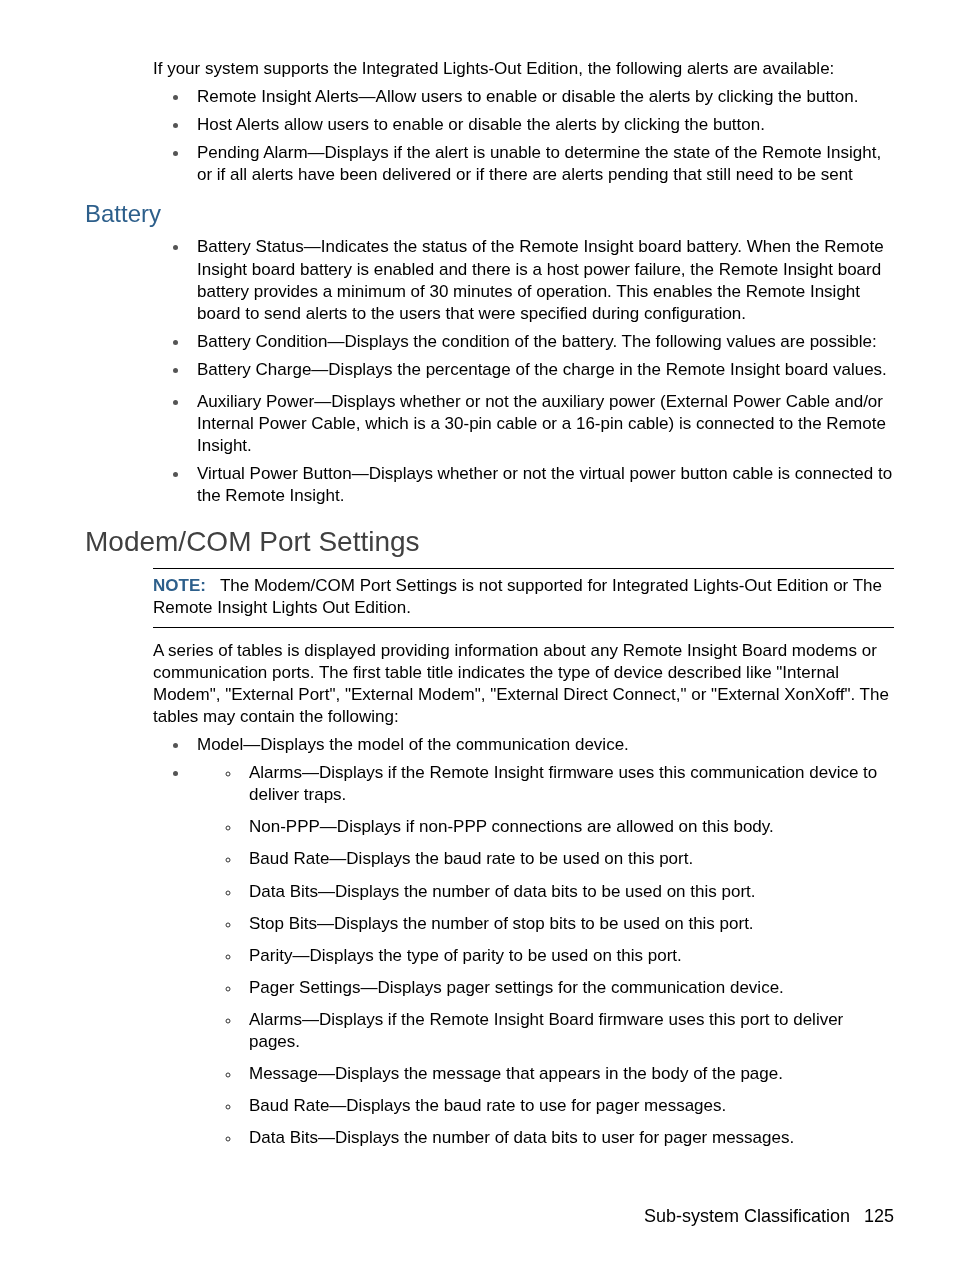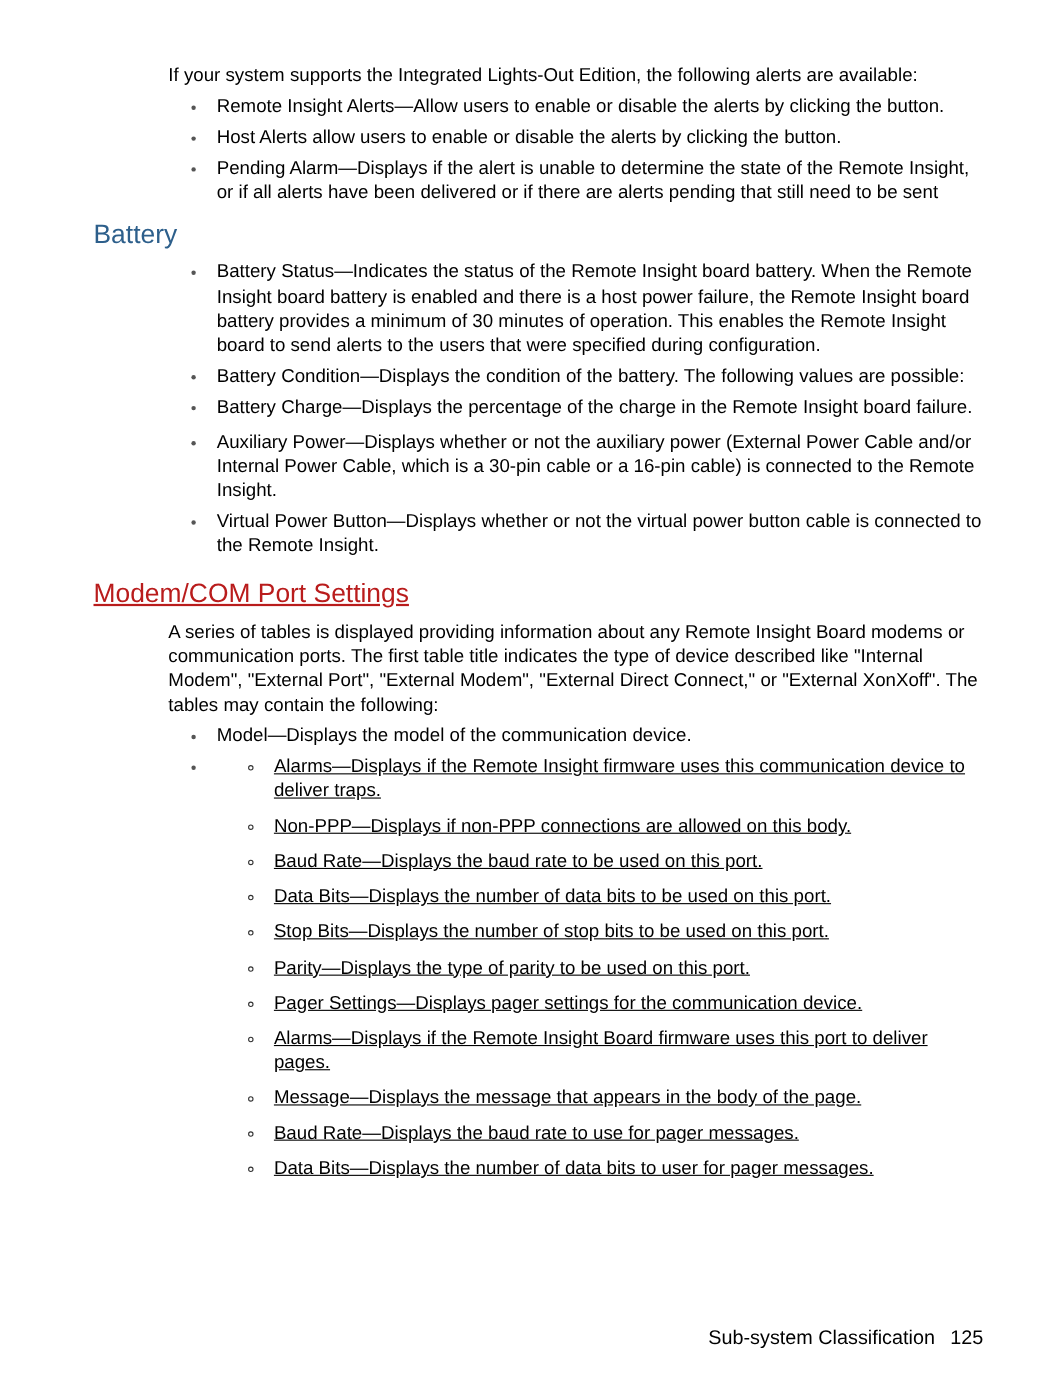--- a/index.html
+++ b/index.html
@@ -41,38 +41,36 @@
     font-size: 15px;
   }
   ul.circle {
     list-style: circle;
     padding-left: 44px;
     margin: 6px 0 6px 0;
   }
   ul.circle > li {
     padding-left: 8px;
     margin-bottom: 10px;
-    text-decoration: underline;
   }
   ul.circle > li::marker {
     color: #333;
     font-size: 13px;
   }
   .h3 {
     font-size: 24px;
     color: #2d5f8b;
     margin: 14px 0 8px 0;
     font-weight: normal;
   }
   .h2 {
-    font-size: 24px;
-    color: #b91c1c;
+    font-size: 28px;
+    color: #404040;
     margin: 18px 0 10px 0;
     font-weight: normal;
-    text-decoration: underline;
   }
   .note-block {
     border-top: 1px solid #000;
     border-bottom: 1px solid #000;
     padding: 6px 0 8px 0;
     margin: 6px 0 12px 0;
   }
   .note-label {
     font-weight: bold;
     color: #2d5f8b;
@@ -100,33 +98,36 @@
       <li>Host Alerts allow users to enable or disable the alerts by clicking the button.</li>
       <li>Pending Alarm—Displays if the alert is unable to determine the state of the Remote Insight, or if all alerts have been delivered or if there are alerts pending that still need to be sent</li>
     </ul>
   </div>
 
   <div class="h3">Battery</div>
   <div class="body-text">
     <ul class="bullet">
       <li>Battery Status—Indicates the status of the Remote Insight board battery. When the Remote Insight board battery is enabled and there is a host power failure, the Remote Insight board battery provides a minimum of 30 minutes of operation. This enables the Remote Insight board to send alerts to the users that were specified during configuration.</li>
       <li>Battery Condition—Displays the condition of the battery. The following values are possible:</li>
-      <li>Battery Charge—Displays the percentage of the charge in the Remote Insight board failure.</li>
+      <li>Battery Charge—Displays the percentage of the charge in the Remote Insight board values.</li>
     </ul>
   </div>
 
   <div class="body-text">
     <ul class="bullet">
       <li>Auxiliary Power—Displays whether or not the auxiliary power  (External Power Cable and/or Internal Power Cable, which is a 30-pin cable or a 16-pin cable) is connected to the Remote Insight.</li>
       <li>Virtual Power Button—Displays whether or not the virtual power button cable is connected to the Remote Insight.</li>
     </ul>
   </div>
 
   <div class="h2">Modem/COM Port Settings</div>
   <div class="body-text">
+    <div class="note-block">
+      <span class="note-label">NOTE:</span><span>The Modem/COM Port Settings is not supported for Integrated Lights-Out Edition or The Remote Insight Lights Out Edition.</span>
+    </div>
     <p class="para">A series of tables is displayed providing information about any Remote Insight Board modems or communication ports. The first table title indicates the type of device described like "Internal Modem", "External Port", "External Modem", "External Direct Connect," or "External XonXoff". The tables may contain the following:</p>
     <ul class="bullet">
       <li>Model—Displays the model of the communication device.</li>
       <li>
         <ul class="circle">
           <li>Alarms—Displays if the Remote Insight firmware uses this communication device to deliver traps.</li>
           <li>Non-PPP—Displays if non-PPP connections are allowed on this body.</li>
           <li>Baud Rate—Displays the baud rate to be used on this port.</li>
           <li>Data Bits—Displays the number of data bits to be used on this port.</li>
           <li>Stop Bits—Displays the number of stop bits to be used on this port.</li>

